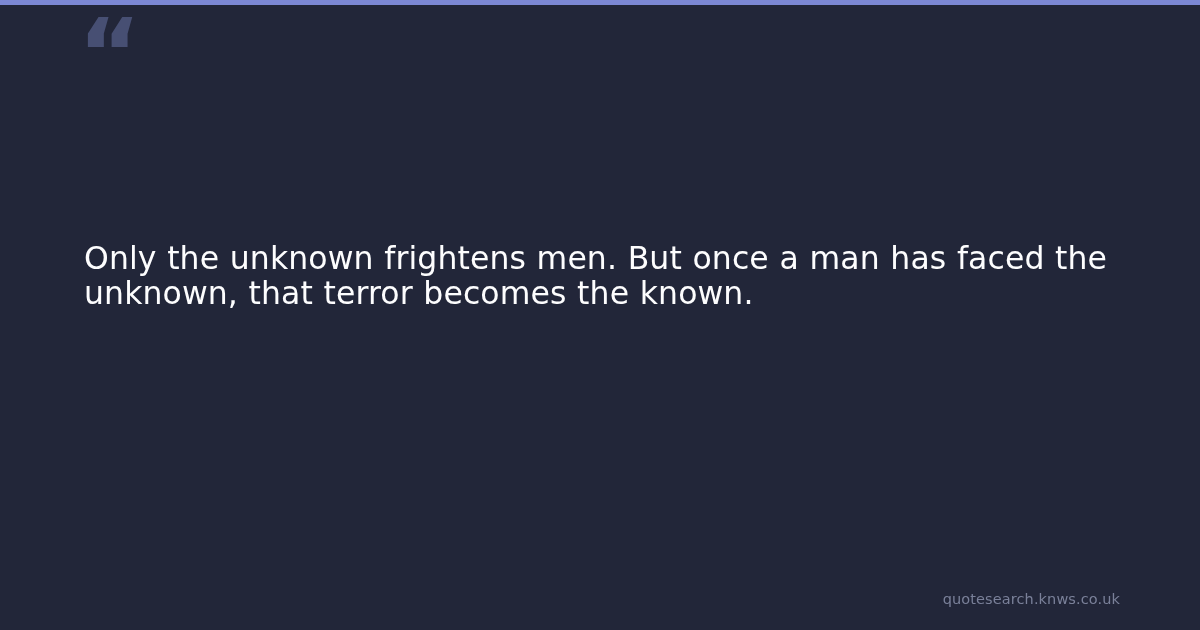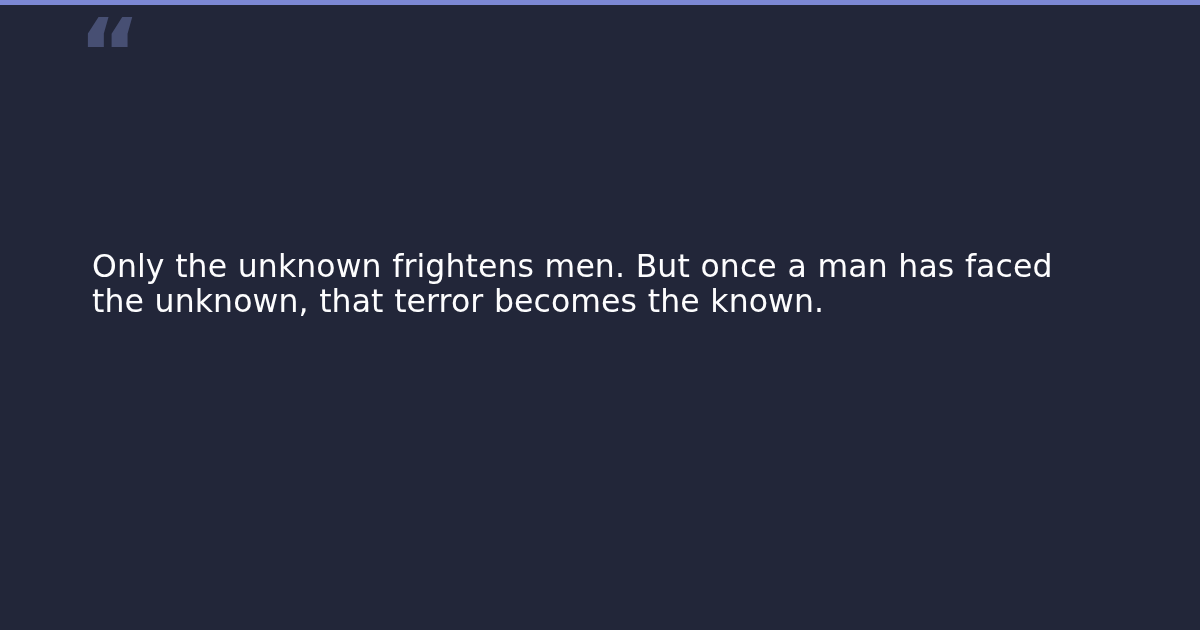--- a/index.html
+++ b/index.html
@@ -51,21 +51,21 @@
 
   
   .quote-block {
     position: absolute;
     left: 80px;
     top: 237px;
     width: 1040px;
   }
 
   .quote-text {
-    margin: 12px;
+    margin: 4px;
     font-family: "DejaVu Sans", "Liberation Sans", sans-serif;
     font-size: 31.5px;
     font-weight: 400;
     line-height: 35px;
     color: #fdfdfe;
     letter-spacing: 0.1px;
     word-spacing: 0.5px;
   }
 
   .attribution {
@@ -106,14 +106,15 @@
 
   <div class="top-accent"></div>
 
   <div class="quote-mark">“</div>
 
   <div class="quote-block">
     <p class="quote-text">Only the unknown frightens men. But once a man has faced the unknown, that terror becomes the known.</p>
 
   </div>
 
+  <div class="footer">quotesearch.knws.co.uk</div>
 
 </div>
 
 </body></html>

